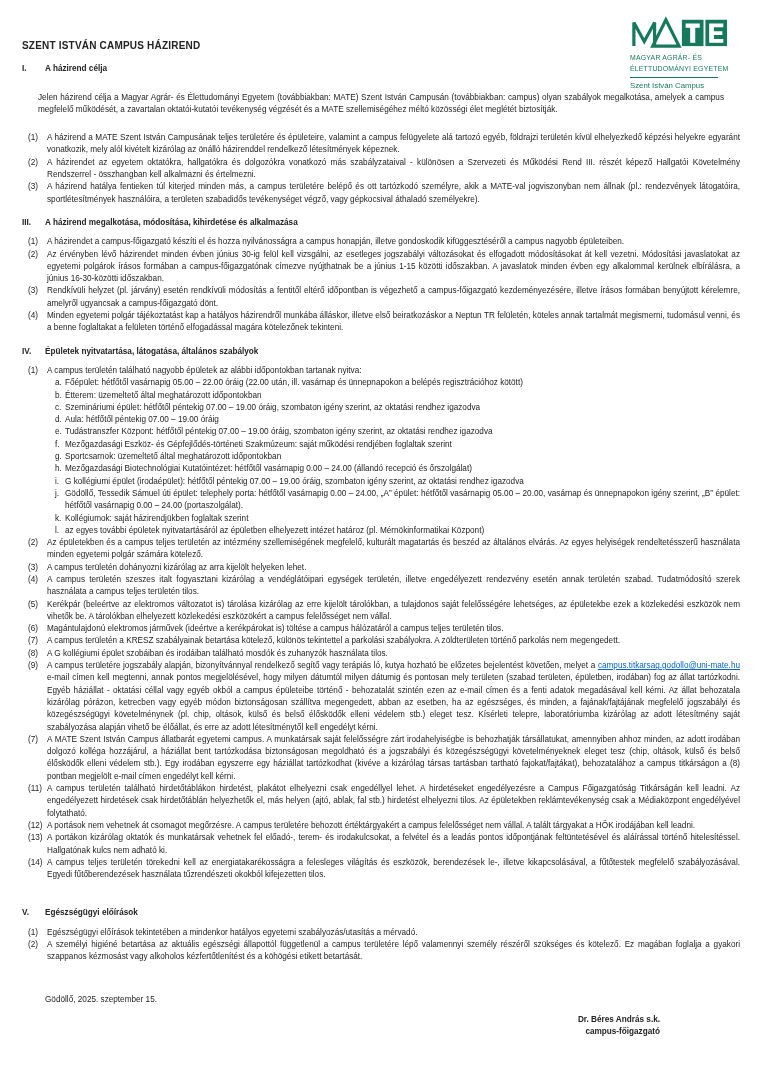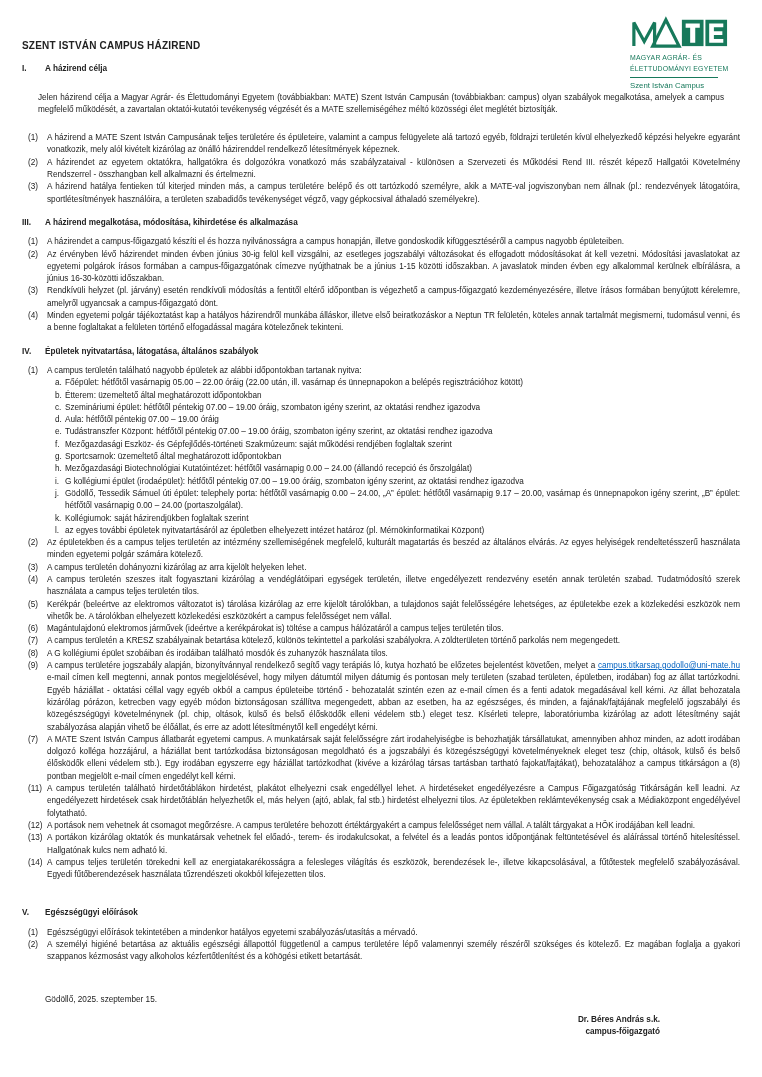--- a/index.html
+++ b/index.html
@@ -155,21 +155,21 @@
               <div class="sub">
                 <span class="sub-letter">h.</span>
                 <div class="sub-text just">Mezőgazdasági Biotechnológiai Kutatóintézet: hétfőtől vasárnapig 0.00 – 24.00 (állandó recepció és őrszolgálat)</div>
               </div>
               <div class="sub">
                 <span class="sub-letter">i.</span>
                 <div class="sub-text just">G kollégiumi épület (irodaépület): hétfőtől péntekig 07.00 – 19.00 óráig, szombaton igény szerint, az oktatási rendhez igazodva</div>
               </div>
               <div class="sub">
                 <span class="sub-letter">j.</span>
-                <div class="sub-text just">Gödöllő, Tessedik Sámuel úti épület: telephely porta: hétfőtől vasárnapig 0.00 – 24.00, „A” épület: hétfőtől vasárnapig 9.17 – 20.00, vasárnap és ünnepnapokon igény szerint, „B” épület: hétfőtől vasárnapig 0.00 – 24.00 (portaszolgálat).</div>
+                <div class="sub-text just">Gödöllő, Tessedik Sámuel úti épület: telephely porta: hétfőtől vasárnapig 0.00 – 24.00, „A” épület: hétfőtől vasárnapig 05.00 – 20.00, vasárnap és ünnepnapokon igény szerint, „B” épület: hétfőtől vasárnapig 0.00 – 24.00 (portaszolgálat).</div>
               </div>
               <div class="sub">
                 <span class="sub-letter">k.</span>
                 <div class="sub-text just">Kollégiumok: saját házirendjükben foglaltak szerint</div>
               </div>
               <div class="sub">
                 <span class="sub-letter">l.</span>
                 <div class="sub-text just">az egyes további épületek nyitvatartásáról az épületben elhelyezett intézet határoz (pl. Mérnökinformatikai Központ)</div>
               </div>
             </div>

